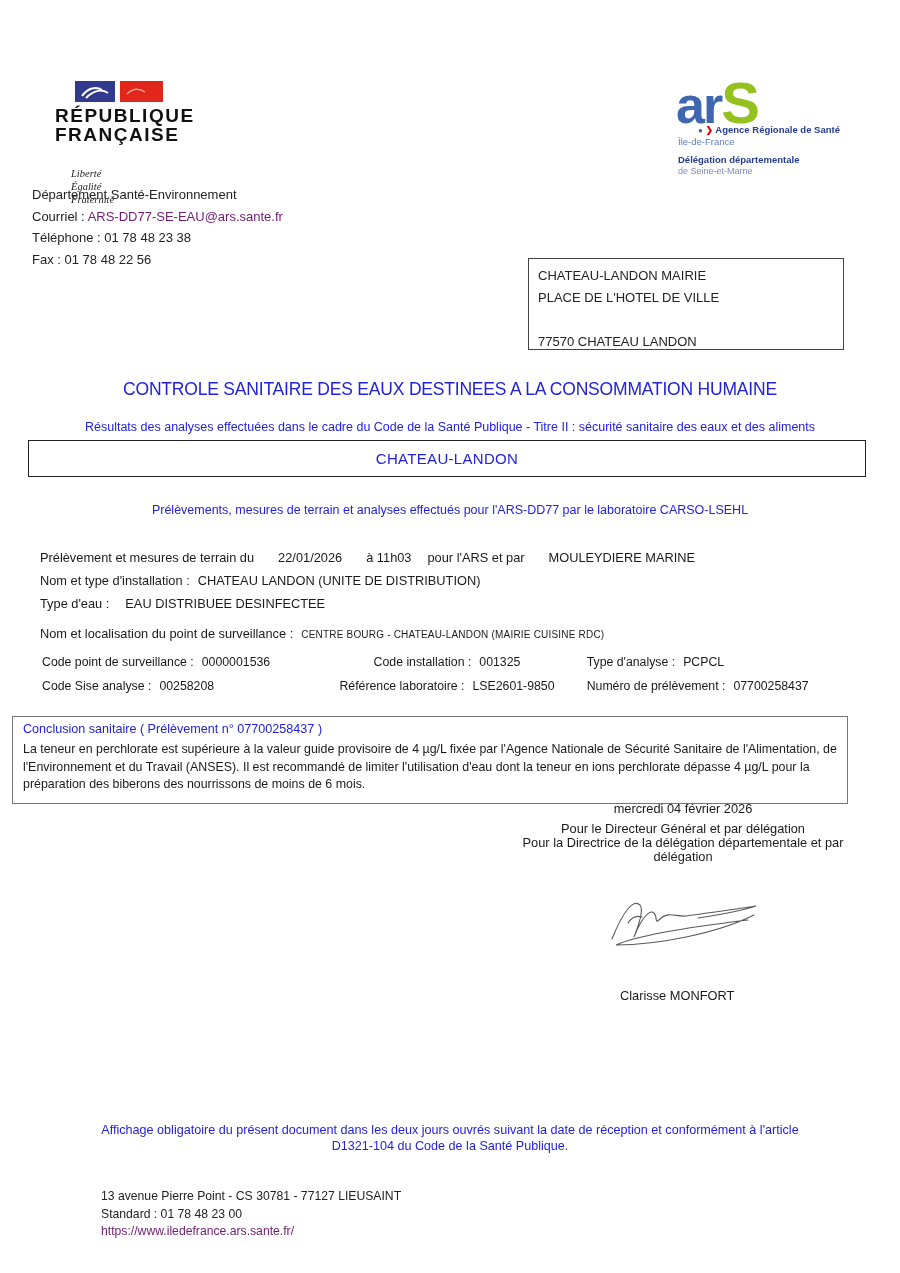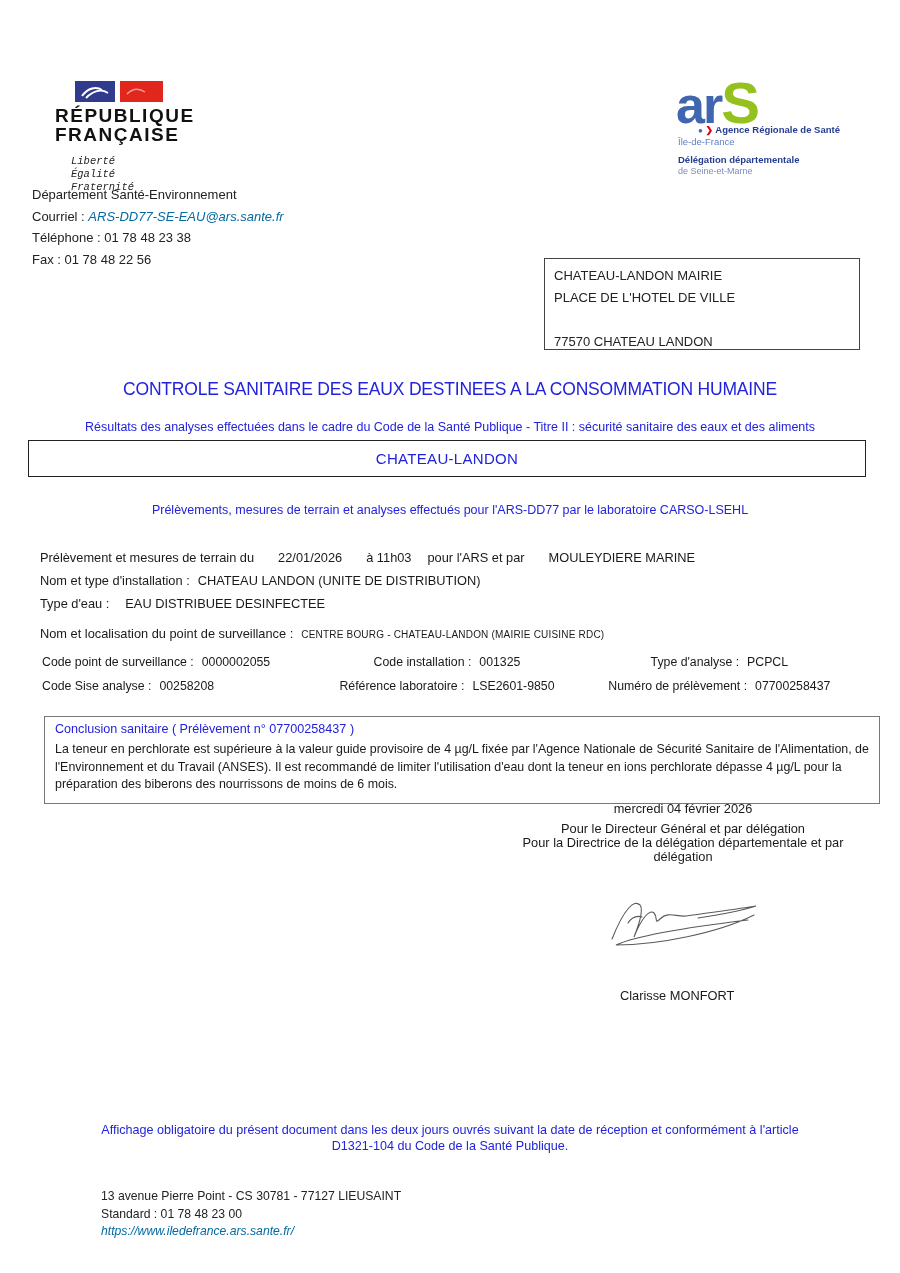--- a/index.html
+++ b/index.html
@@ -4,40 +4,40 @@
 <style>
   html,body{margin:0;padding:0;background:#ffffff;}
   .page{
     position:relative;width:900px;height:1273px;background:#fff;overflow:hidden;
     font-family:"Liberation Sans", sans-serif;color:#1a1a1a;
   }
   
   .marianne{position:absolute;left:55px;top:80px;width:190px;}
   .flag{margin-left:20px;margin-bottom:2px;display:block;}
   .rf-name{font-weight:bold;color:#111;font-size:19px;line-height:1.0;letter-spacing:1.5px;}
-  .motto{margin-top:11px;margin-left:16px;font-family:Liberation Mono, monospace;font-style:italic;
+  .motto{margin-top:23px;margin-left:16px;font-family:Liberation Serif, serif;font-style:italic;
          font-size:10.5px;color:#222;line-height:1.25;}
   
   .ars{position:absolute;left:676px;top:88px;width:180px;height:85px;}
   .ars-letters{position:absolute;left:0;top:-14px;line-height:1;white-space:nowrap;
                font-weight:bold;letter-spacing:-2px;}
   .ars-ar{color:#3f66ae;font-size:52px;}
   .ars-s{color:#95c11f;font-size:58px;}
   .ars-agency{position:absolute;left:2px;top:36px;white-space:nowrap;
               font-size:9.5px;font-weight:bold;color:#253d8f;margin-left:20px;}
   .ars-agency .dot{color:#3f66ae;font-size:8px;}
   .ars-agency .chev{color:#e1000f;font-size:9px;font-weight:bold;}
   .ars-region{position:absolute;left:2px;top:48px;font-size:9.5px;color:#5f7ec2;}
   .ars-deleg{position:absolute;left:2px;top:66px;font-size:9.5px;font-weight:bold;color:#253d8f;}
   .ars-dept{position:absolute;left:2px;top:78px;font-size:9px;color:#7d8bbf;}
   
   .contact{position:absolute;left:32px;top:184px;font-size:13px;line-height:21.5px;color:#222;}
-  a.lnk{color:#0369a1;text-decoration:none;cursor:pointer;font-style:italic;}
+  a.lnk{color:#701a75;text-decoration:none;cursor:pointer;}
   
-  .recipient{position:absolute;left:544px;top:258px;width:296px;height:78px;
+  .recipient{position:absolute;left:528px;top:258px;width:296px;height:78px;
              border:1px solid #444;padding:6px 9px;font-size:13px;line-height:22px;color:#222;}
   .recipient .gap{height:22px;}
   
   .title{position:absolute;left:0;top:379px;width:100%;text-align:center;
          font-size:17.5px;color:#2222dd;letter-spacing:-0.2px;}
   .subtitle{position:absolute;left:0;top:420px;width:100%;text-align:center;
             font-size:12.5px;color:#2222dd;}
   .commune-box{position:absolute;left:28px;top:440px;width:836px;height:35px;
                border:1.5px solid #222;display:flex;align-items:center;justify-content:center;}
   .commune-box span{font-size:15px;color:#2222dd;letter-spacing:0.3px;}
@@ -46,24 +46,24 @@
   
   .bline{position:absolute;left:40px;font-size:12.8px;color:#1a1a1a;white-space:nowrap;}
   .sp16{display:inline-block;width:16px;}
   .sp24{display:inline-block;width:24px;}
   .small-caps-val{font-size:10px;letter-spacing:0.2px;}
   
   .codes{position:absolute;left:28px;top:655px;width:838px;font-size:12.3px;color:#1a1a1a;}
   .codes .row{display:grid;grid-template-columns:1fr 1fr 1fr;margin-bottom:10px;}
   .codes .c1{text-align:left;padding-left:14px;}
   .codes .c2{text-align:center;}
-  .codes .c3{text-align:center;padding-right:14px;}
+  .codes .c3{text-align:left;padding-right:14px;}
   .codes .val{margin-left:8px;}
   
-  .conclusion{position:absolute;left:44px;top:716px;width:836px;border:1px solid #777;
+  .conclusion{position:absolute;left:12px;top:716px;width:836px;border:1px solid #777;
               padding:5px 10px 9px 10px;box-sizing:border-box;}
   .conclusion .head{font-size:12.6px;color:#2222dd;margin-bottom:5px;}
   .conclusion .body{font-size:12.4px;color:#1a1a1a;line-height:1.42;}
   
   .sigblock{position:absolute;left:500px;top:801px;width:366px;text-align:center;
             font-size:12.8px;color:#1a1a1a;}
   .sigblock .date{margin-bottom:6px;}
   .sigblock .role{line-height:13.8px;}
   .sig-svg{position:absolute;left:598px;top:893px;}
   .signame{position:absolute;left:620px;top:988px;font-size:12.8px;color:#1a1a1a;}
@@ -133,21 +133,21 @@
   </div>
   <div class="bline" style="top:596px;">
     <span>Type d'eau :</span><span class="sp16"></span><span>EAU DISTRIBUEE DESINFECTEE</span>
   </div>
   <div class="bline" style="top:626px;">
     <span>Nom et localisation du point de surveillance :</span><span class="sp16" style="width:8px;"></span><span class="small-caps-val">CENTRE BOURG - CHATEAU-LANDON (MAIRIE CUISINE RDC)</span>
   </div>
 
   <div class="codes">
     <div class="row">
-      <div class="c1"><span>Code point de surveillance :</span><span class="val">0000002055</span></div>
+      <div class="c1"><span>Code point de surveillance :</span><span class="val">0000001536</span></div>
       <div class="c2"><span>Code installation :</span><span class="val">001325</span></div>
       <div class="c3"><span>Type d'analyse :</span><span class="val">PCPCL</span></div>
     </div>
     <div class="row">
       <div class="c1"><span>Code Sise analyse :</span><span class="val">00258208</span></div>
       <div class="c2"><span>Référence laboratoire :</span><span class="val">LSE2601-9850</span></div>
       <div class="c3"><span>Numéro de prélèvement :</span><span class="val">07700258437</span></div>
     </div>
   </div>
 

